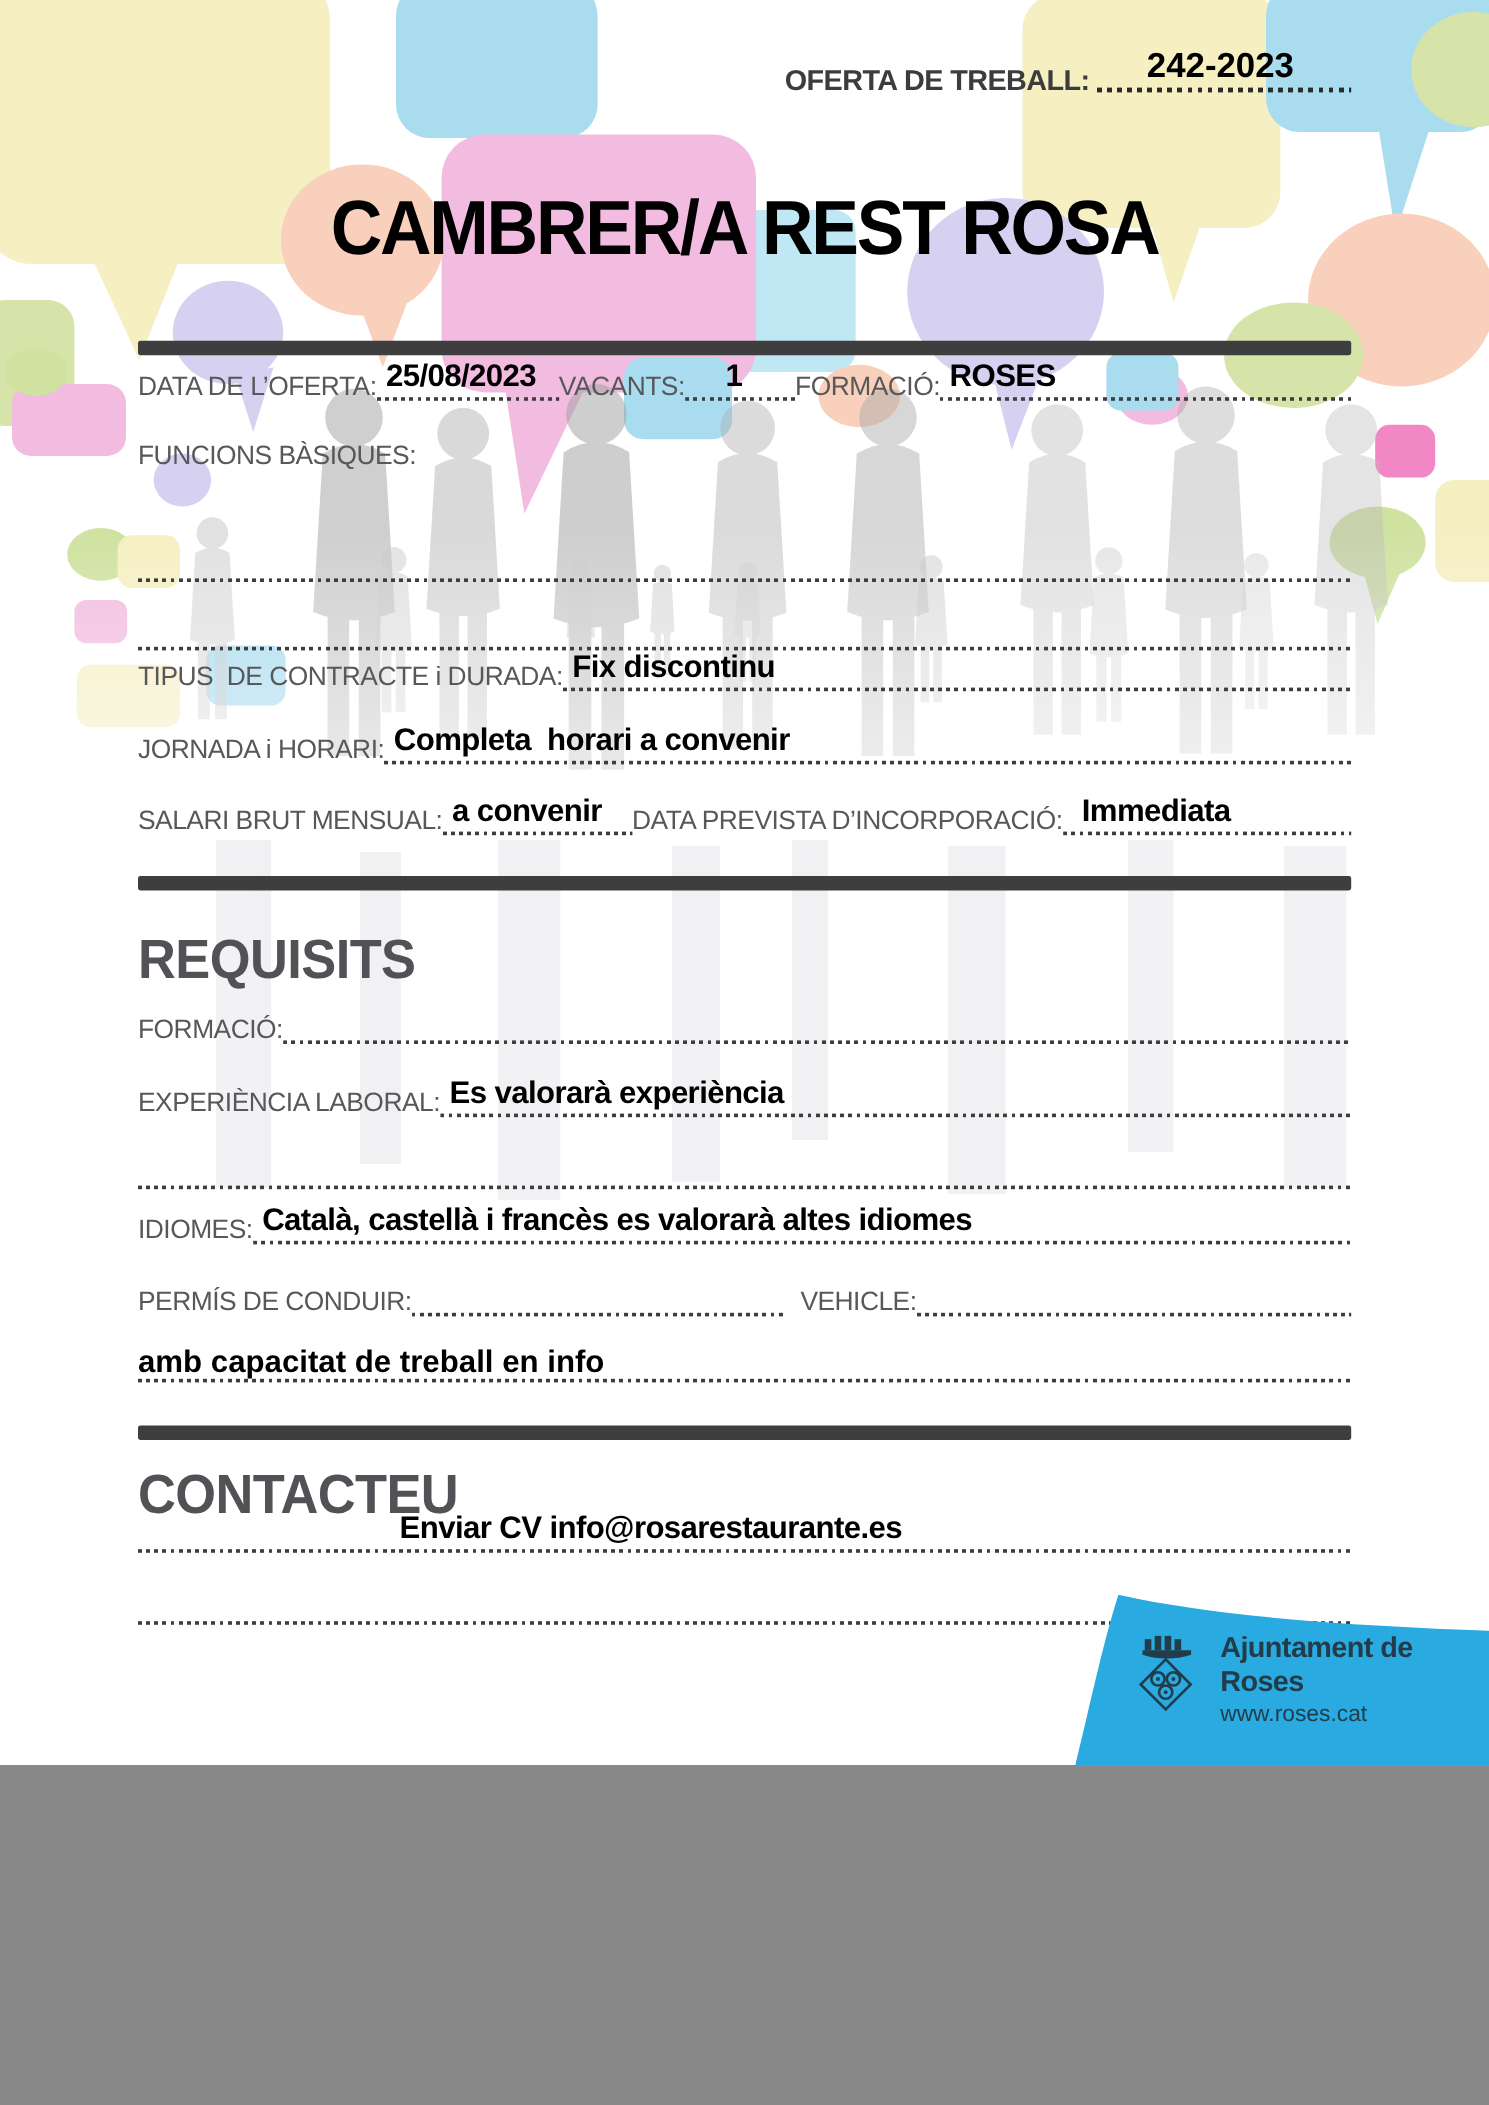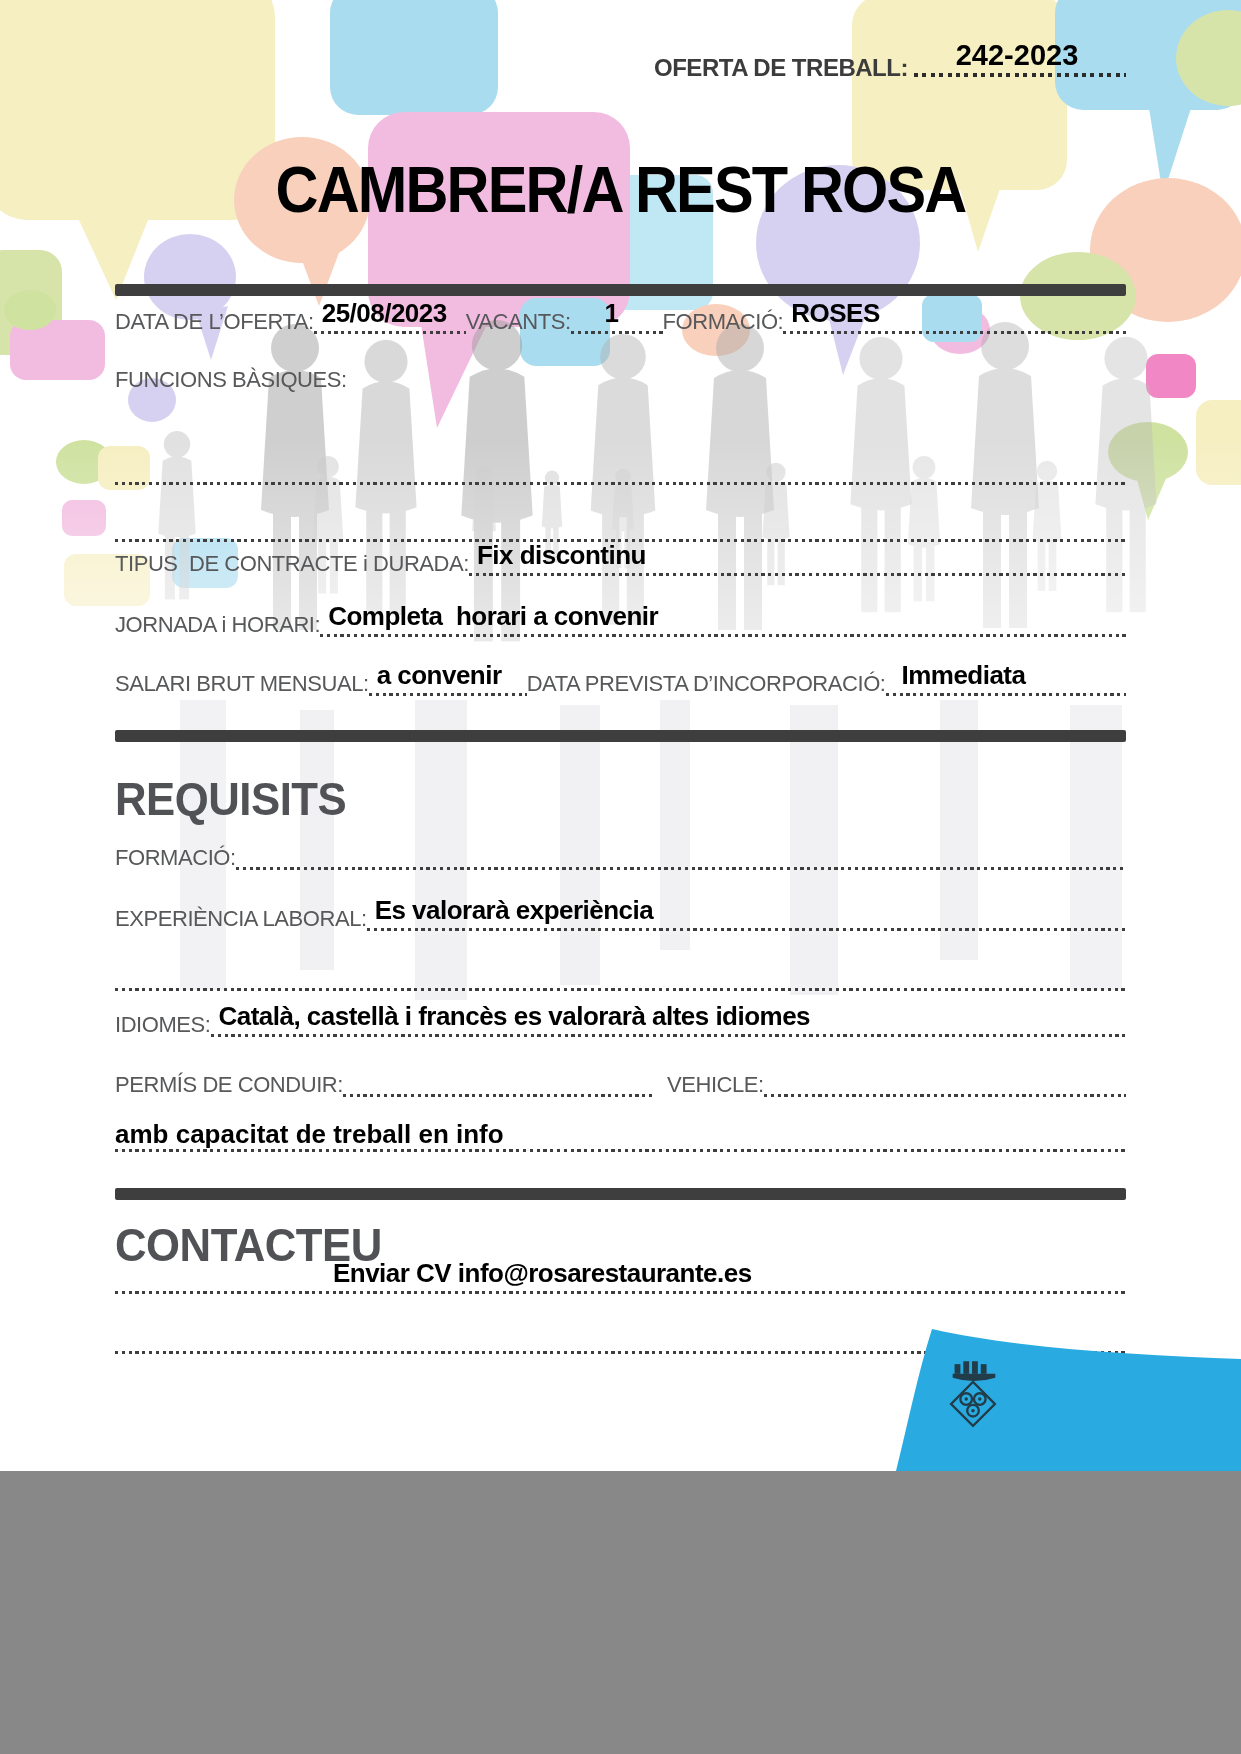--- a/index.html
+++ b/index.html
@@ -303,16 +303,20 @@
           <circle cx="25" cy="41" r="6"></circle>
           <circle cx="39" cy="41" r="6"></circle>
           <circle cx="32" cy="53" r="6"></circle>
         </g>
         <g fill="#223c49">
           <circle cx="25" cy="41" r="1.8"></circle>
           <circle cx="39" cy="41" r="1.8"></circle>
           <circle cx="32" cy="53" r="1.8"></circle>
         </g>
       </svg>
+      <div>
+        <div class="footer-org">Ajuntament de Roses</div>
+        <div class="footer-web">www.roses.cat</div>
+      </div>
     </div>
   </div>
 
 </div>
 
 </body></html>

